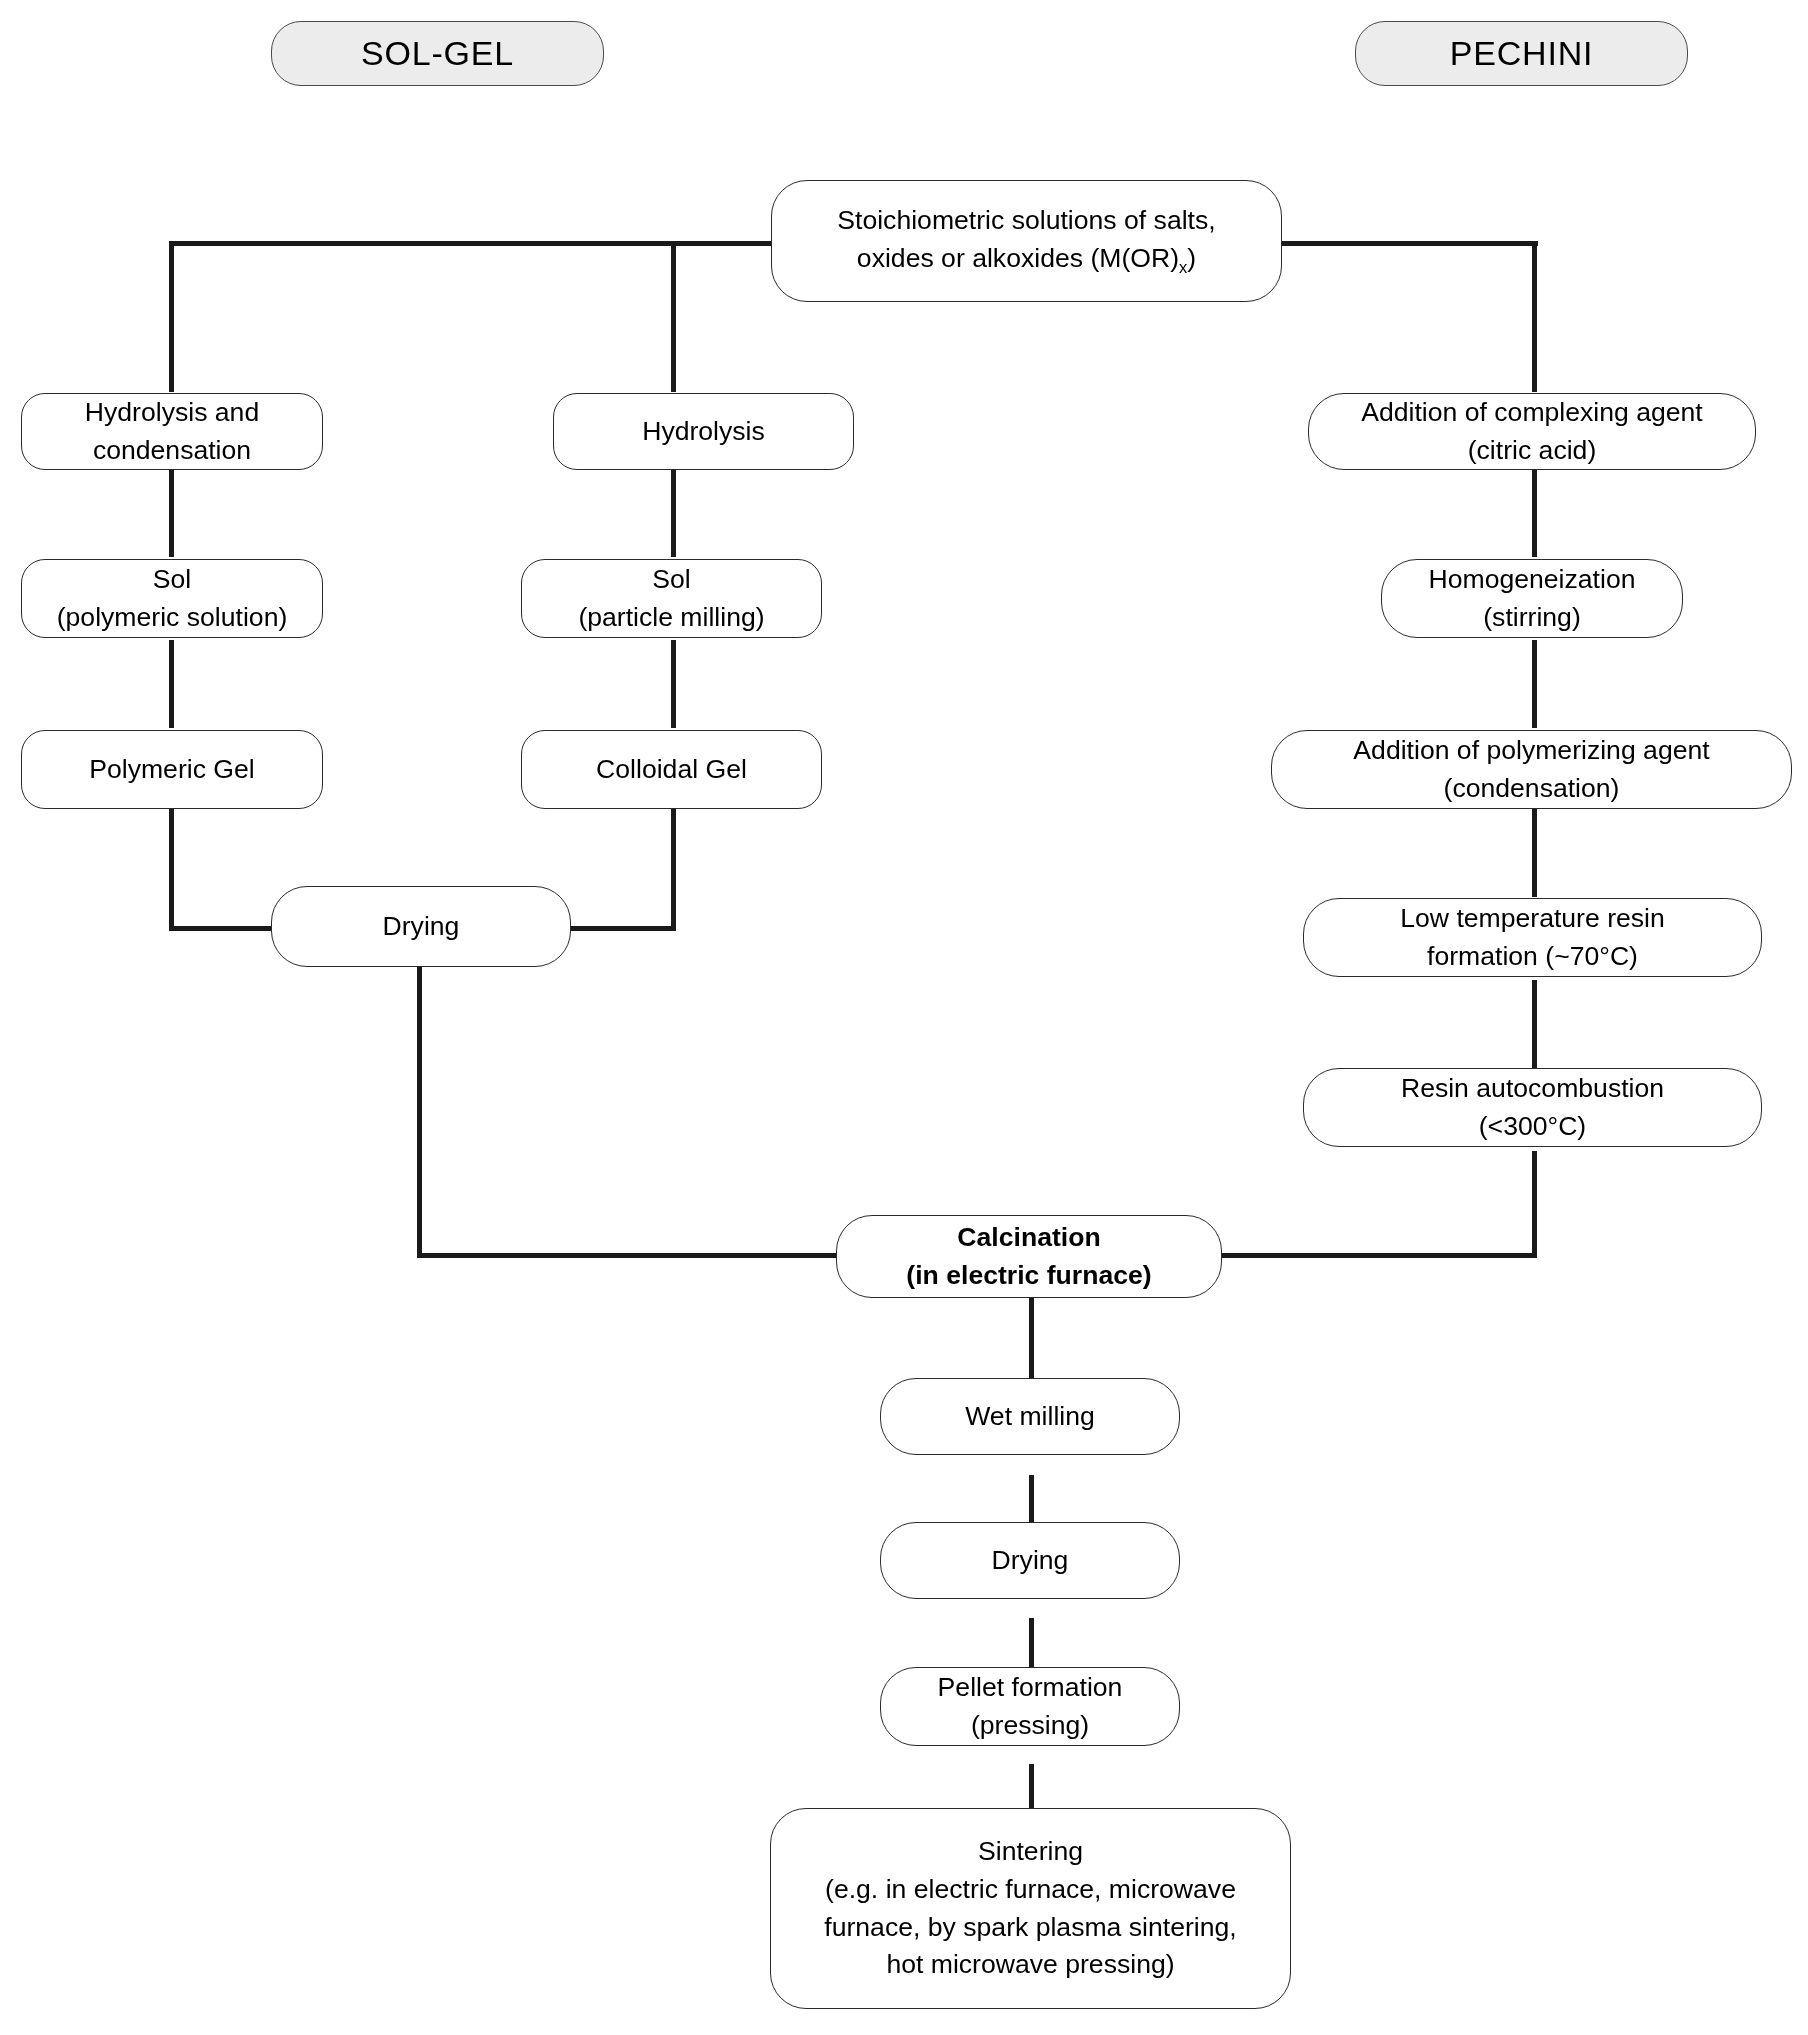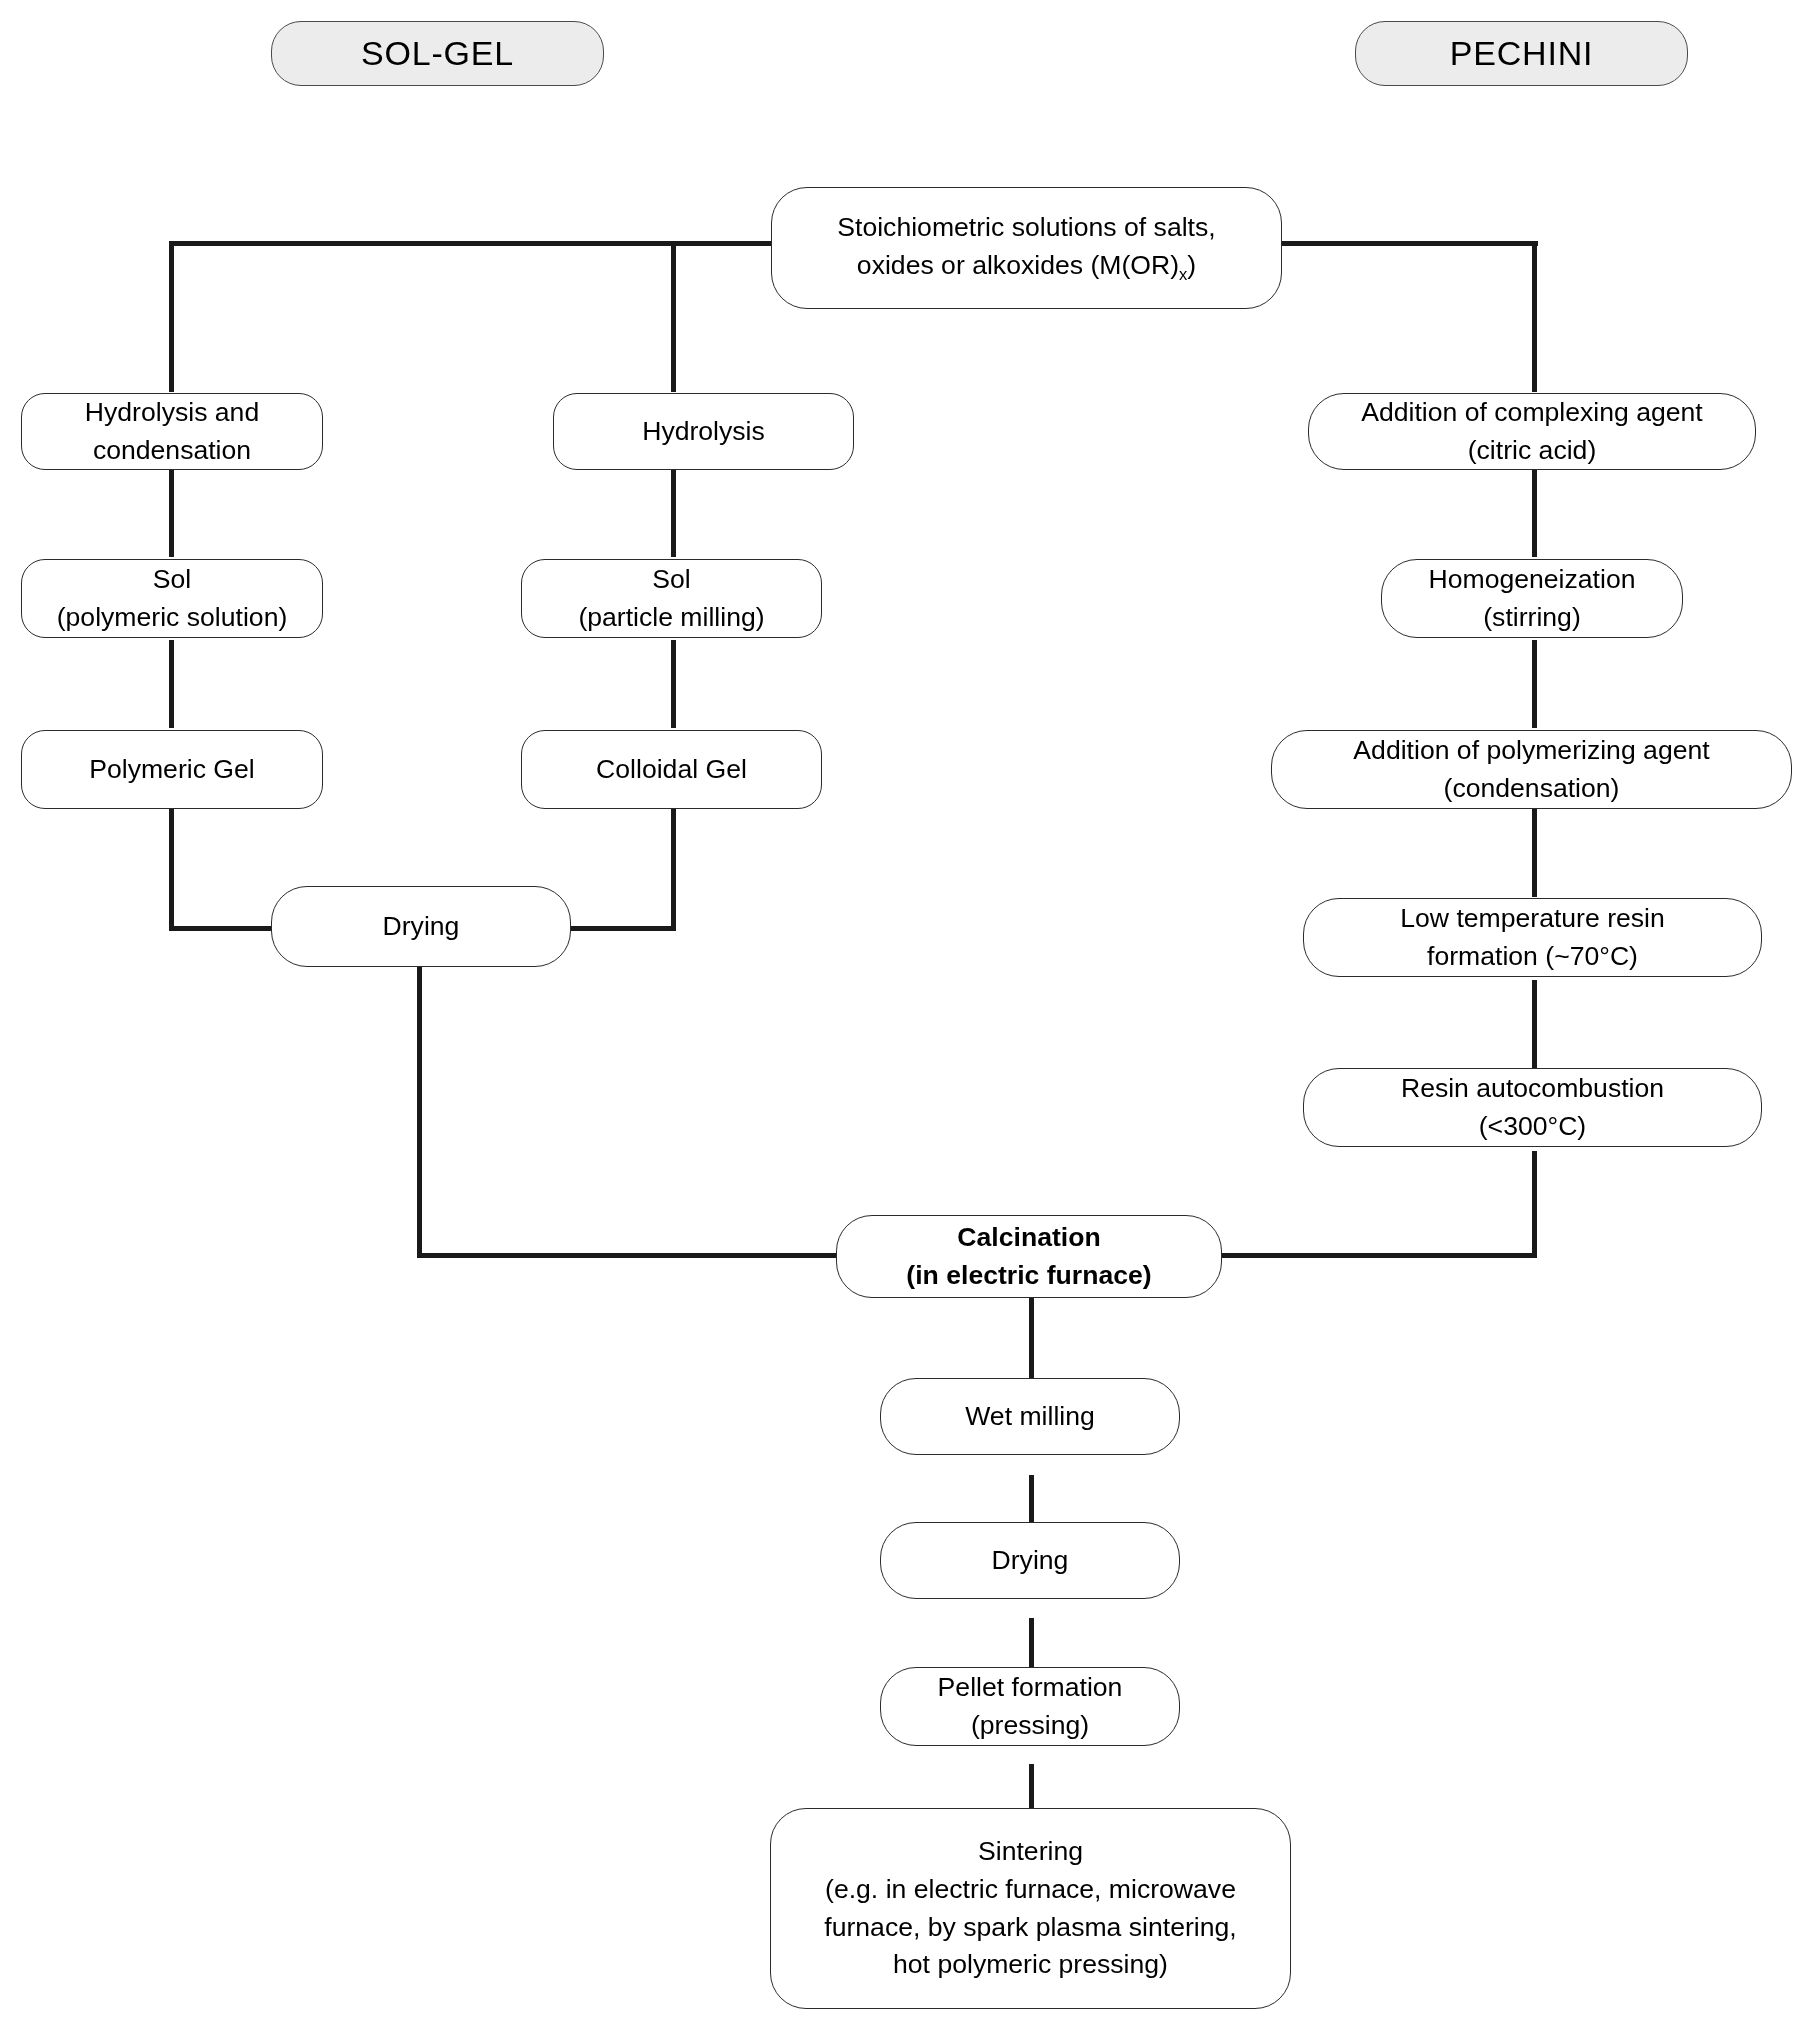--- a/index.html
+++ b/index.html
@@ -96,21 +96,21 @@
   <div class="line-v" style="left:1029px; top:1764px; height:57px;"></div>
 
   <div class="node header-node" style="left:271px; top:21px; width:333px; height:65px;">
     <span class="txt">SOL-GEL</span>
   </div>
 
   <div class="node header-node" style="left:1355px; top:21px; width:333px; height:65px;">
     <span class="txt">PECHINI</span>
   </div>
 
-  <div class="node soft-radius" style="left:771px; top:180px; width:511px; height:122px;margin-top:7px;">
+  <div class="node soft-radius" style="left:771px; top:180px; width:511px; height:122px;">
     <span class="txt">
       <span>Stoichiometric solutions of salts,</span><br>
       <span>oxides or alkoxides (M(OR)</span><sub>x</sub><span>)</span>
     </span>
   </div>
 
   <div class="node" style="left:21px; top:393px; width:302px; height:77px;">
     <span class="txt">
       <span>Hydrolysis and</span><br>
       <span>condensation</span>
@@ -202,18 +202,18 @@
       <span>Pellet formation</span><br>
       <span>(pressing)</span>
     </span>
   </div>
 
   <div class="node soft-radius" style="left:770px; top:1808px; width:521px; height:201px;">
     <span class="txt">
       <span>Sintering</span><br>
       <span>(e.g. in electric furnace, microwave</span><br>
       <span>furnace, by spark plasma sintering,</span><br>
-      <span>hot polymeric pressing)</span>
+      <span>hot microwave pressing)</span>
     </span>
   </div>
 
 </div>
 
 
 </body></html>

